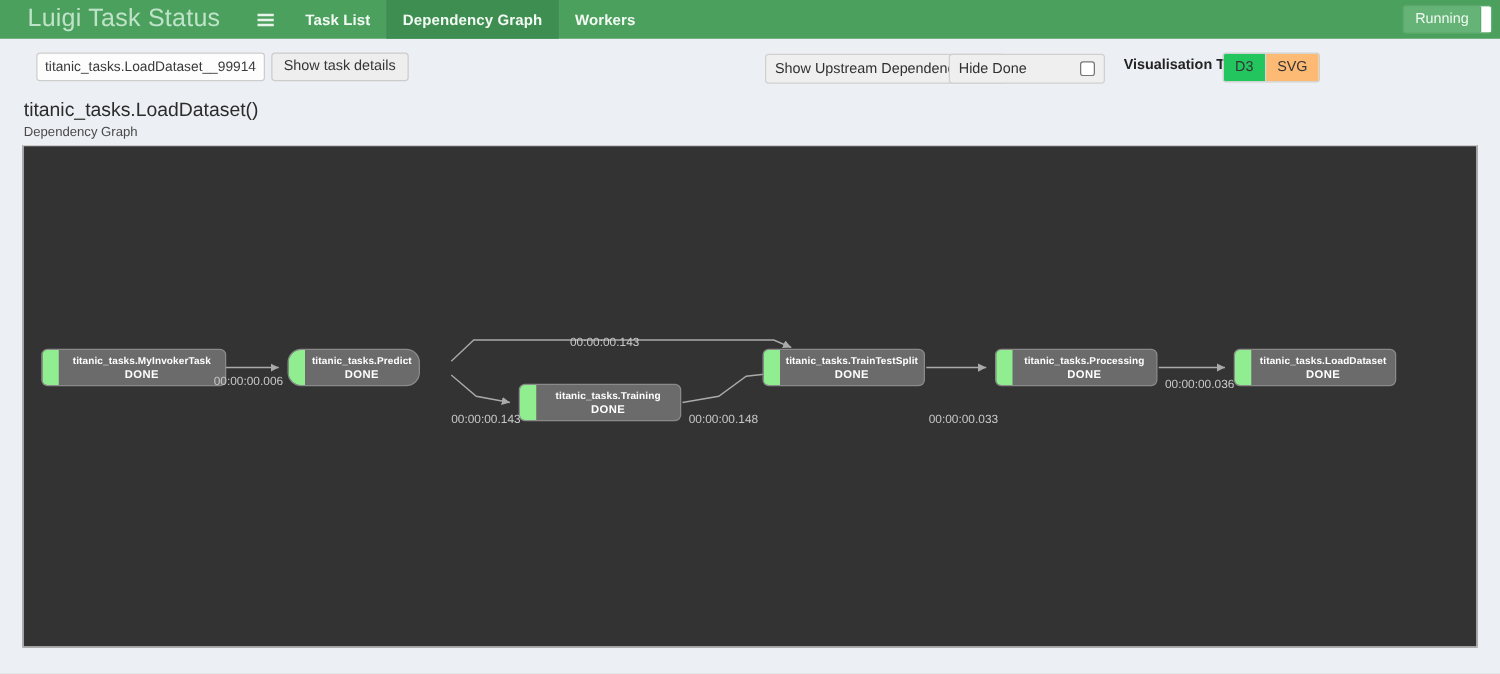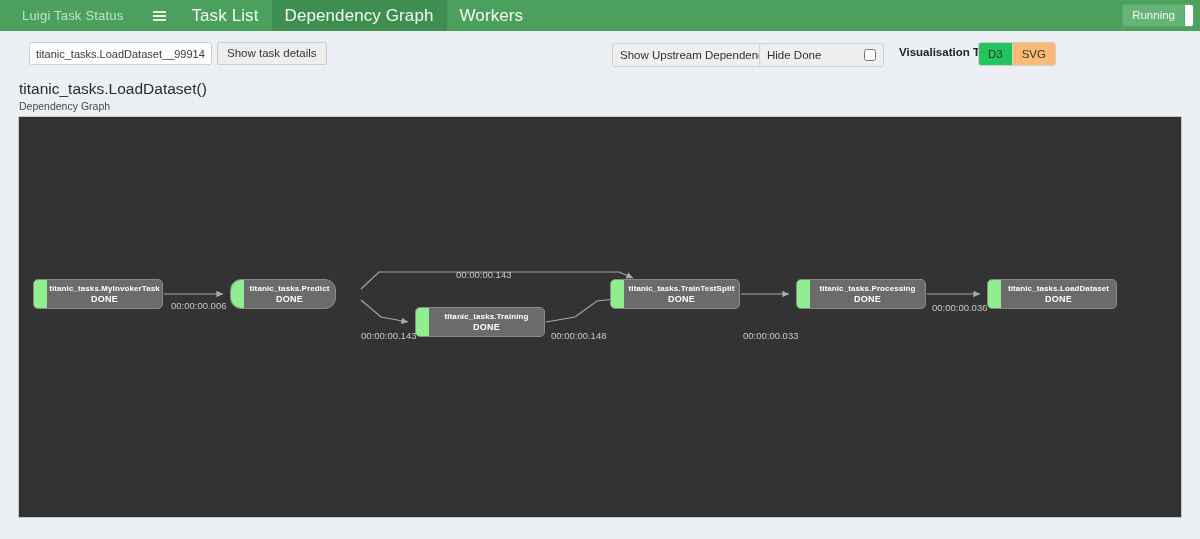--- a/index.html
+++ b/index.html
@@ -16,39 +16,39 @@
     position: relative;
     height: 31px;
     background: #4ba05e;
     display: flex;
     align-items: stretch;
   }
   .brand {
     display: flex; align-items: center;
     padding: 0 18px 0 22px;
     color: #bfe3c8;
-    font-size: 13px;
+    font-size: 20px;
     letter-spacing: .2px;
   }
   .hamburger {
     display: flex; flex-direction: column; justify-content: center;
     gap: 2px;
     padding: 0 12px;
     cursor: pointer;
   }
   .hamburger span {
     display: block; width: 13px; height: 2px; background: #e8f4ea;
   }
   .navtabs { display: flex; align-items: stretch; }
   .navtab {
     display: flex; align-items: center;
     padding: 0 13px;
     color: #f2faf3;
-    font-size: 17px;
-    font-weight: 400;
+    font-size: 12px;
+    font-weight: 700;
     letter-spacing: .1px;
     cursor: pointer;
     white-space: nowrap;
   }
   .navtab.active { background: #3f8e51; }
   .navspacer { flex: 1; }
   .status-btn {
     align-self: center;
     margin-right: 6px;
     display: flex; align-items: center;
@@ -259,21 +259,21 @@
     <g stroke="#aaaaaa" stroke-width="1.1" fill="none" marker-end="url(#ah)">
       <path d="M145,177 L204,177"></path>
       <path d="M342,172 L360,155 L600,155 L614,161"></path>
       <path d="M342,183 L362,200 L389,205"></path>
       <path d="M527,205 L556,200 L578,184 L614,180"></path>
       <path d="M722,177 L770,177"></path>
       <path d="M908,177 L961,177"></path>
     </g>
   </svg>
 
-  <div class="node" style="left:14px;  top:162px; width:130px; height:30px;">
+  <div class="node" style="left:14px;  top:162px; width:148px; height:30px;">
     <div class="stripe"></div>
     <div class="txt">
       <div class="name">titanic_tasks.MyInvokerTask</div>
       <div class="state">DONE</div>
     </div>
   </div>
 
   <div class="node" style="left:211px; top:162px; width:106px; height:30px;border-radius:11px;">
     <div class="stripe"></div>
     <div class="txt">

